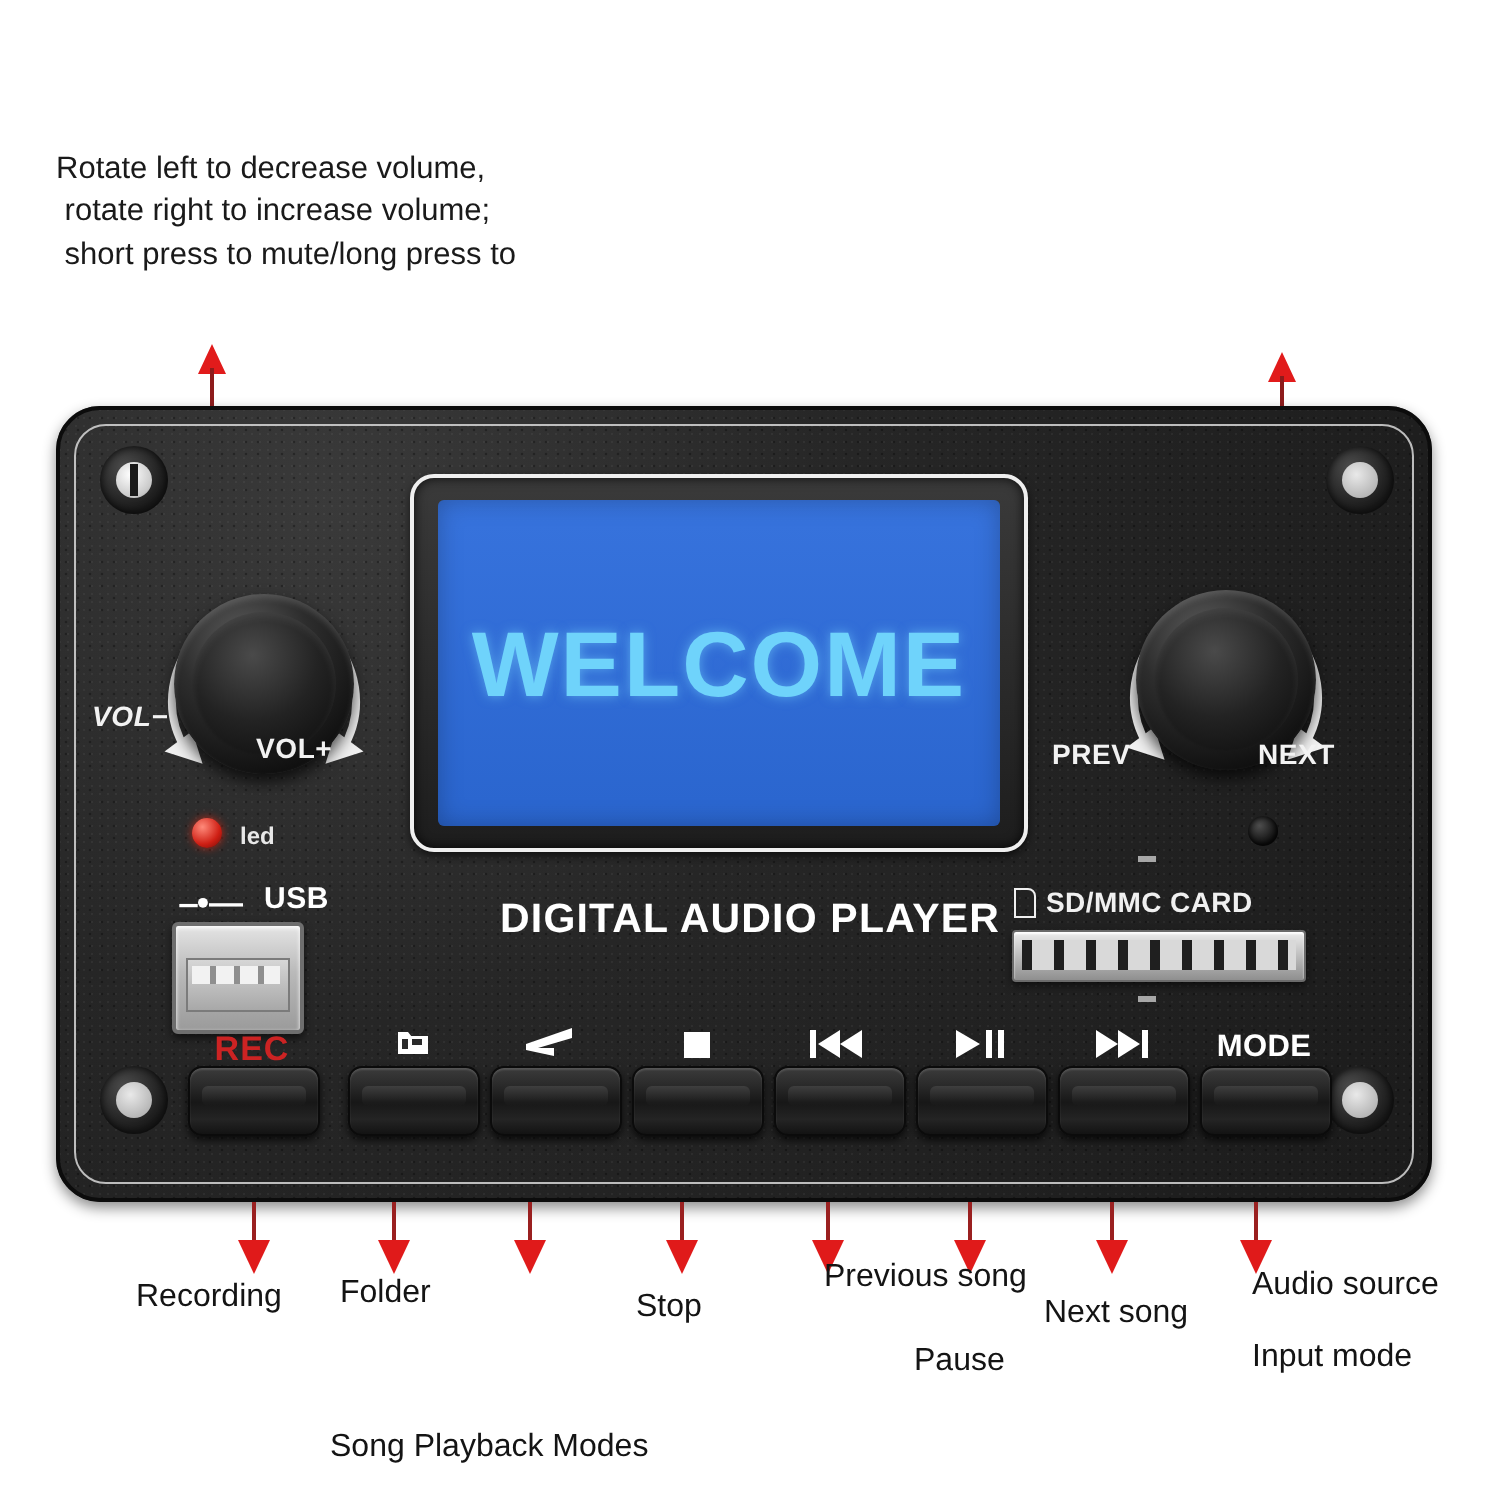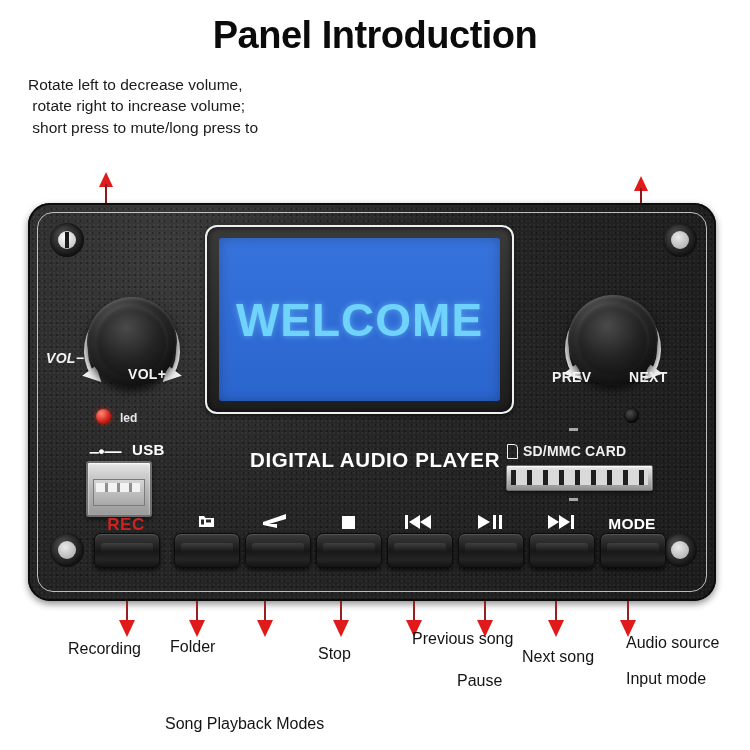--- a/index.html
+++ b/index.html
@@ -76,21 +76,21 @@
   }
   .knob:after{
     content:"";position:absolute;left:9px;top:9px;right:9px;bottom:9px;border-radius:50%;
     background:radial-gradient(circle at 42% 30%, #4a4a4a 0%, #232323 50%, #0a0a0a 100%);
     box-shadow:inset 0 2px 4px rgba(255,255,255,.10);
   }
   .knob-label{position:absolute;font-size:14px;font-weight:bold;color:#f2f2f2;letter-spacing:.3px;}
 
   
   .lcd-bezel{
-    position:absolute;left:177px;top:22px;width:305px;height:185px;border-radius:12px;
+    position:absolute;left:177px;top:34px;width:305px;height:185px;border-radius:12px;
     background:linear-gradient(#3a3a3a,#1d1d1d);
     border:2px solid #efefef;box-shadow:0 2px 5px rgba(0,0,0,.6), inset 0 0 6px rgba(0,0,0,.8);text-decoration:underline;
   }
   .lcd{
     position:absolute;left:12px;top:11px;right:12px;bottom:11px;border-radius:3px;
     background:linear-gradient(#3773dd,#2a65ce);
     box-shadow:inset 0 0 12px rgba(0,0,0,.25);
     display:flex;align-items:center;justify-content:center;
   }
   .lcd-text{font-size:46px;font-weight:bold;color:#6fd3fb;letter-spacing:1px;
@@ -147,21 +147,20 @@
   .btn-icon.mode{font-size:15.5px;letter-spacing:.2px;}
 
   
   .caption{position:absolute;font-size:16px;color:#141414;white-space:nowrap;}
 </style>
 </head>
 <body>
 
 <div id="stage">
 
-  <div class="title">Panel Introduction</div>
 
   <div class="callout callout-left">
     <div>Rotate left to decrease volume,</div>
     <div> rotate right to increase volume;</div>
     <div> short press to mute/long press to</div>
   </div>
 
   <div class="arrow-up" style="left:99px;top:172px;height:155px;">
     <div class="arr-head"></div>
       <div class="arr-line" style="height:143px;"></div>
@@ -200,21 +199,21 @@
     <div class="knob-label" style="left:100px;top:163px;">VOL+</div>
 
     <div class="knob-wrap" style="left:526px;top:78px;">
       <svg class="knob-arc" viewBox="0 0 118 118">
         <path d="M20 92 A46 46 0 1 1 98 92" fill="none" stroke="#f0f0f0" stroke-width="4" stroke-linecap="round"></path>
         <polygon points="20,82 30,96 10,96" fill="#f0f0f0" transform="rotate(18 20 92)"></polygon>
         <polygon points="98,82 108,96 88,96" fill="#f0f0f0" transform="rotate(-18 98 92)"></polygon>
       </svg>
       <div class="knob"></div>
     </div>
-    <div class="knob-label" style="left:524px;top:166px;text-align:right;">PREV</div>
+    <div class="knob-label" style="left:498px;top:166px;text-align:right;">PREV</div>
     <div class="knob-label" style="left:601px;top:166px;">NEXT</div>
 
     <div class="lcd-bezel">
       <div class="lcd">
         <span class="lcd-text">WELCOME</span>
       </div>
     </div>
 
     <div class="led" style="left:68px;top:206px;"></div>
     <div class="led-label" style="left:92px;top:208px;">led</div>

